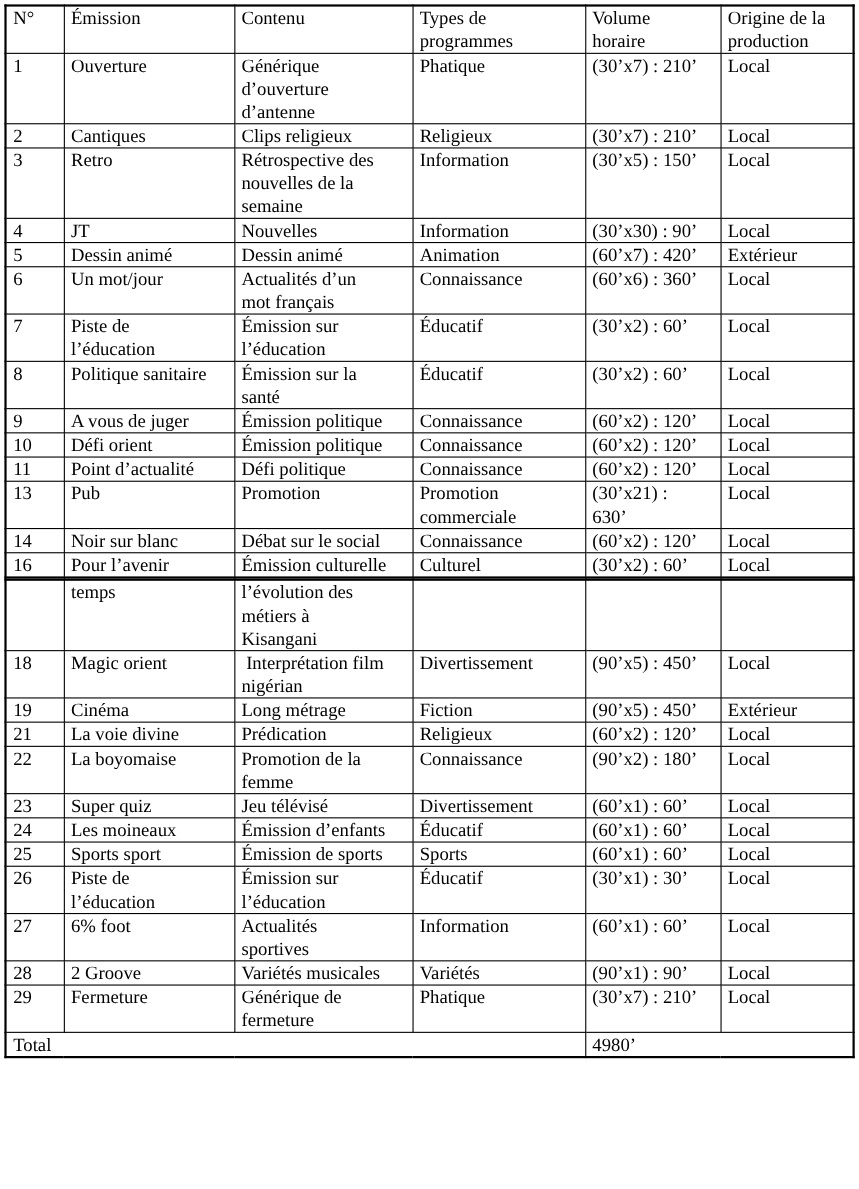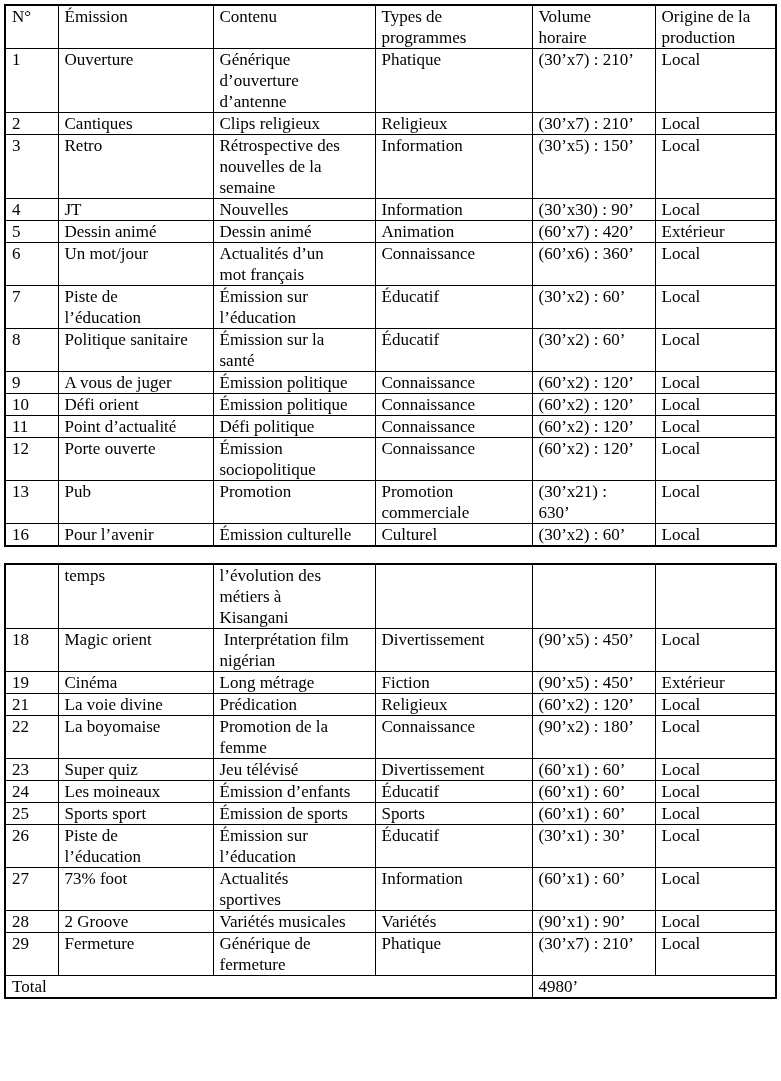--- a/index.html
+++ b/index.html
@@ -17,21 +17,21 @@
     color: #000000;
     overflow: hidden;
   }
   table.prog-table {
     border-collapse: collapse;
     table-layout: fixed;
     width: 771px;
     border: 2px solid #000000;
   }
   table.prog-table.part2 {
-    margin-top: 16px;
+    margin-top: 0;
   }
   .prog-table th, .prog-table td {
     border: 1px solid #000000;
     vertical-align: top;
     text-align: left;
     font-weight: normal;
     font-size: 17px;
     line-height: 21px;
     padding: 0 3px 0 6px;
     white-space: pre-wrap;
@@ -162,36 +162,35 @@
         </tr>
         <tr>
           <td>11</td>
           <td>Point d’actualité</td>
           <td>Défi politique</td>
           <td>Connaissance</td>
           <td>(60’x2) : 120’</td>
           <td>Local</td>
         </tr>
         <tr>
-          <td>12</td>
-          <td>Porte ouverte</td>
-          <td>Émission
-sociopolitique</td>
-          <td>Connaissance</td>
-          <td>(60’x2) : 120’</td>
-          <td>Local</td>
-        </tr>
-        <tr>
           <td>13</td>
           <td>Pub</td>
           <td>Promotion</td>
           <td>Promotion
 commerciale</td>
           <td>(30’x21) :
 630’</td>
+          <td>Local</td>
+        </tr>
+        <tr>
+          <td>14</td>
+          <td>Noir sur blanc</td>
+          <td>Débat sur le social</td>
+          <td>Connaissance</td>
+          <td>(60’x2) : 120’</td>
           <td>Local</td>
         </tr>
         <tr>
           <td>16</td>
           <td>Pour l’avenir</td>
           <td>Émission culturelle</td>
           <td>Culturel</td>
           <td>(30’x2) : 60’</td>
           <td>Local</td>
         </tr>
@@ -281,21 +280,21 @@
           <td>Piste de
 l’éducation</td>
           <td>Émission sur
 l’éducation</td>
           <td>Éducatif</td>
           <td>(30’x1) : 30’</td>
           <td>Local</td>
         </tr>
         <tr>
           <td>27</td>
-          <td>73% foot</td>
+          <td>6% foot</td>
           <td>Actualités
 sportives</td>
           <td>Information</td>
           <td>(60’x1) : 60’</td>
           <td>Local</td>
         </tr>
         <tr>
           <td>28</td>
           <td>2 Groove</td>
           <td>Variétés musicales</td>

